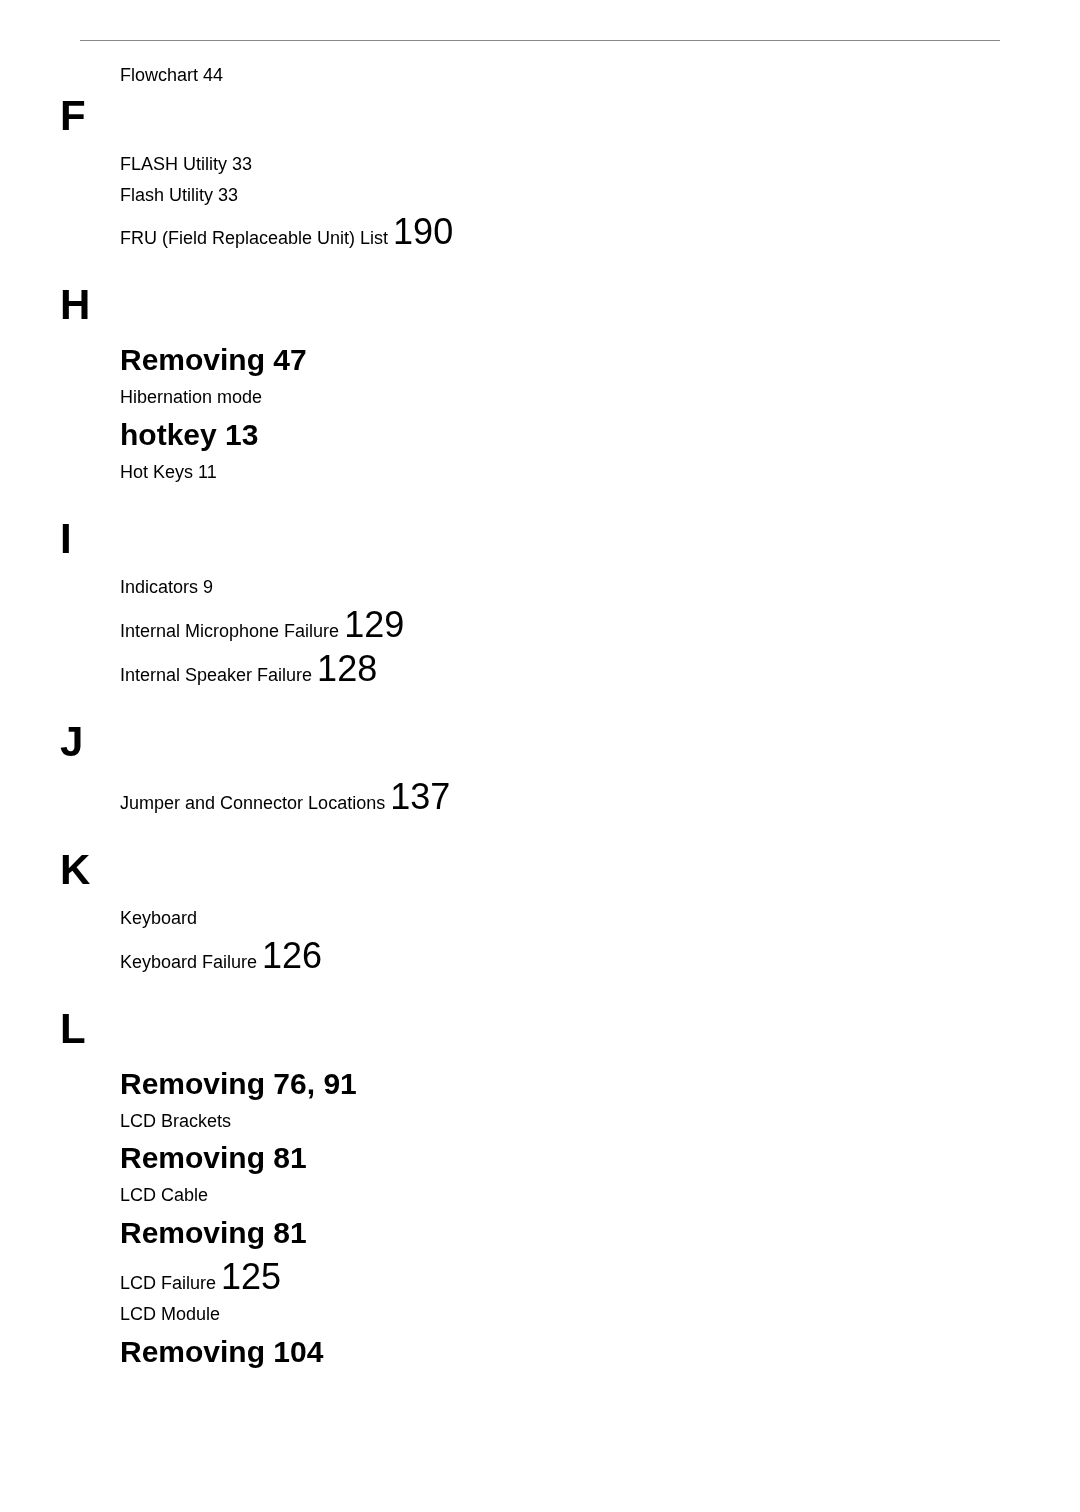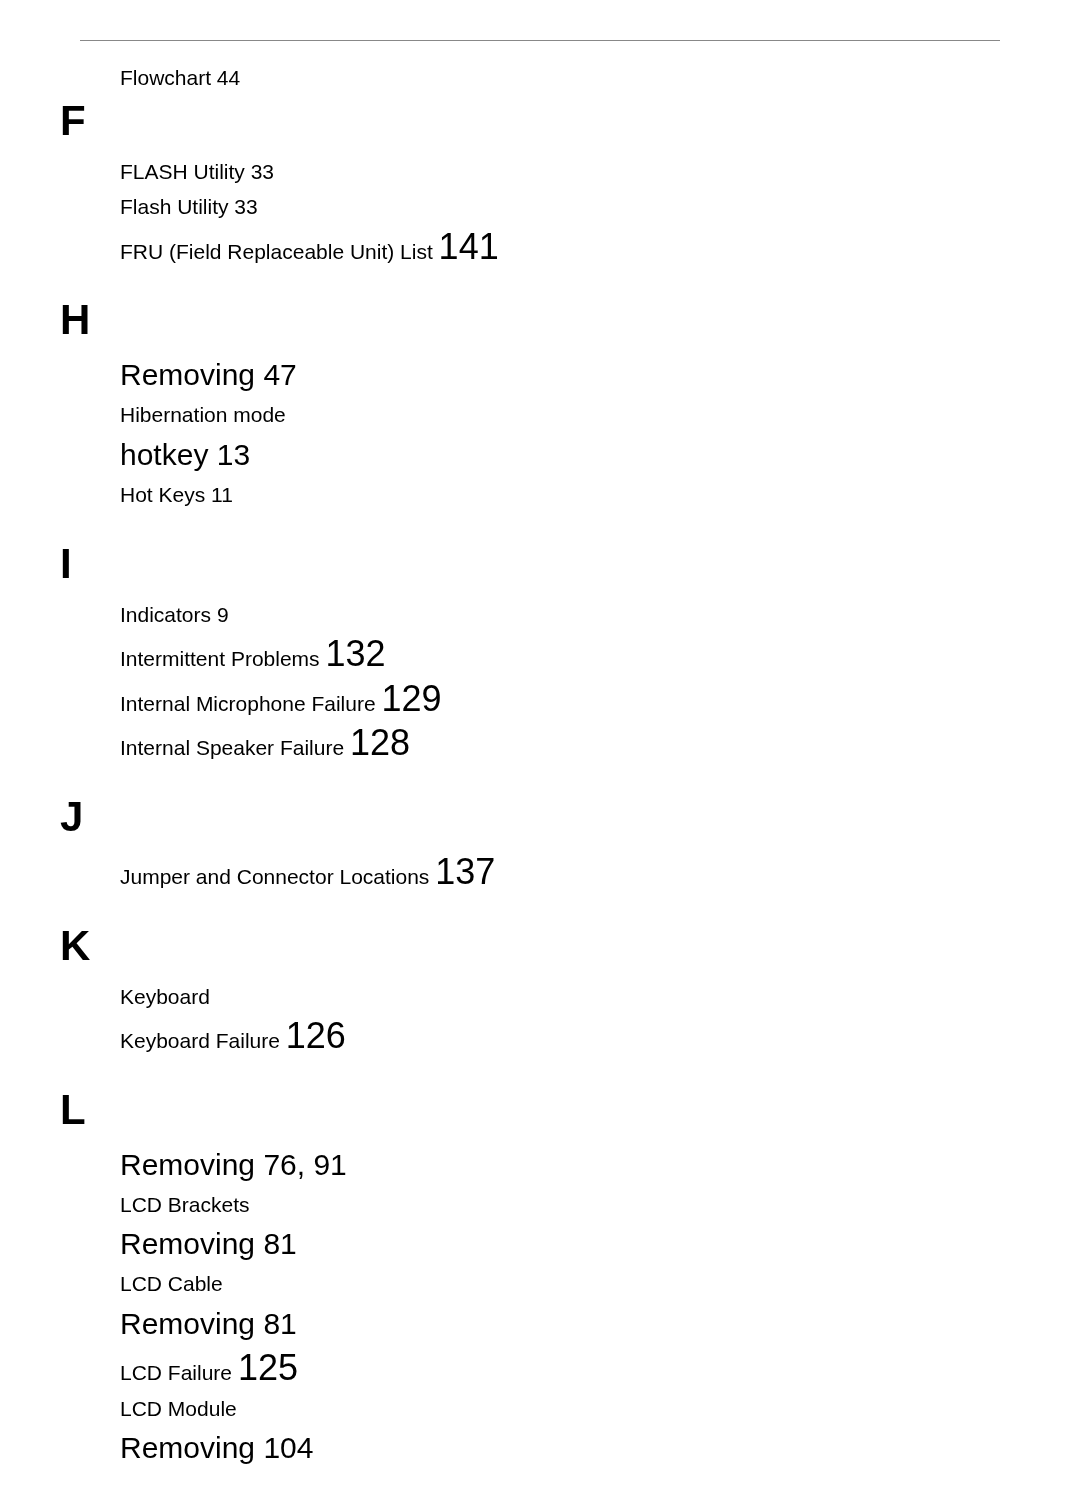--- a/index.html
+++ b/index.html
@@ -39,28 +39,28 @@
       margin-bottom: 10px;
       margin-left: -20px;
     }
 
     .index-entry {
       margin-left: 40px;
       margin-bottom: 2px;
     }
 
     .entry-small {
-      font-size: 21px;
+      font-size: 18px;
       color: #000;
       line-height: 1.6;
     }
 
     .entry-large {
       font-size: 30px;
-      font-weight: normal;
+      font-weight: bold;
       color: #000;
       line-height: 1.4;
     }
 
     .entry-large-num {
       font-size: 36px;
     }
 
     .intro-entry {
       font-size: 17px;
@@ -81,21 +81,21 @@
 
   <div class="section">
     <div class="section-header">F</div>
     <div class="index-entry">
       <span class="entry-small">FLASH Utility 33</span>
     </div>
     <div class="index-entry">
       <span class="entry-small">Flash Utility 33</span>
     </div>
     <div class="index-entry">
-      <span class="entry-small">FRU (Field Replaceable Unit) List </span><span class="entry-large-num">141</span>
+      <span class="entry-small">FRU (Field Replaceable Unit) List </span><span class="entry-large-num">190</span>
     </div>
   </div>
 
   <div class="section">
     <div class="section-header">H</div>
     <div class="index-entry">
       <span class="entry-large">Removing 47</span>
     </div>
     <div class="index-entry">
       <span class="entry-small">Hibernation mode</span>
@@ -105,23 +105,20 @@
     </div>
     <div class="index-entry">
       <span class="entry-small">Hot Keys 11</span>
     </div>
   </div>
 
   <div class="section">
     <div class="section-header">I</div>
     <div class="index-entry">
       <span class="entry-small">Indicators 9</span>
-    </div>
-    <div class="index-entry">
-      <span class="entry-small">Intermittent Problems </span><span class="entry-large-num">132</span>
     </div>
     <div class="index-entry">
       <span class="entry-small">Internal Microphone Failure </span><span class="entry-large-num">129</span>
     </div>
     <div class="index-entry">
       <span class="entry-small">Internal Speaker Failure </span><span class="entry-large-num">128</span>
     </div>
   </div>
 
   <div class="section">

